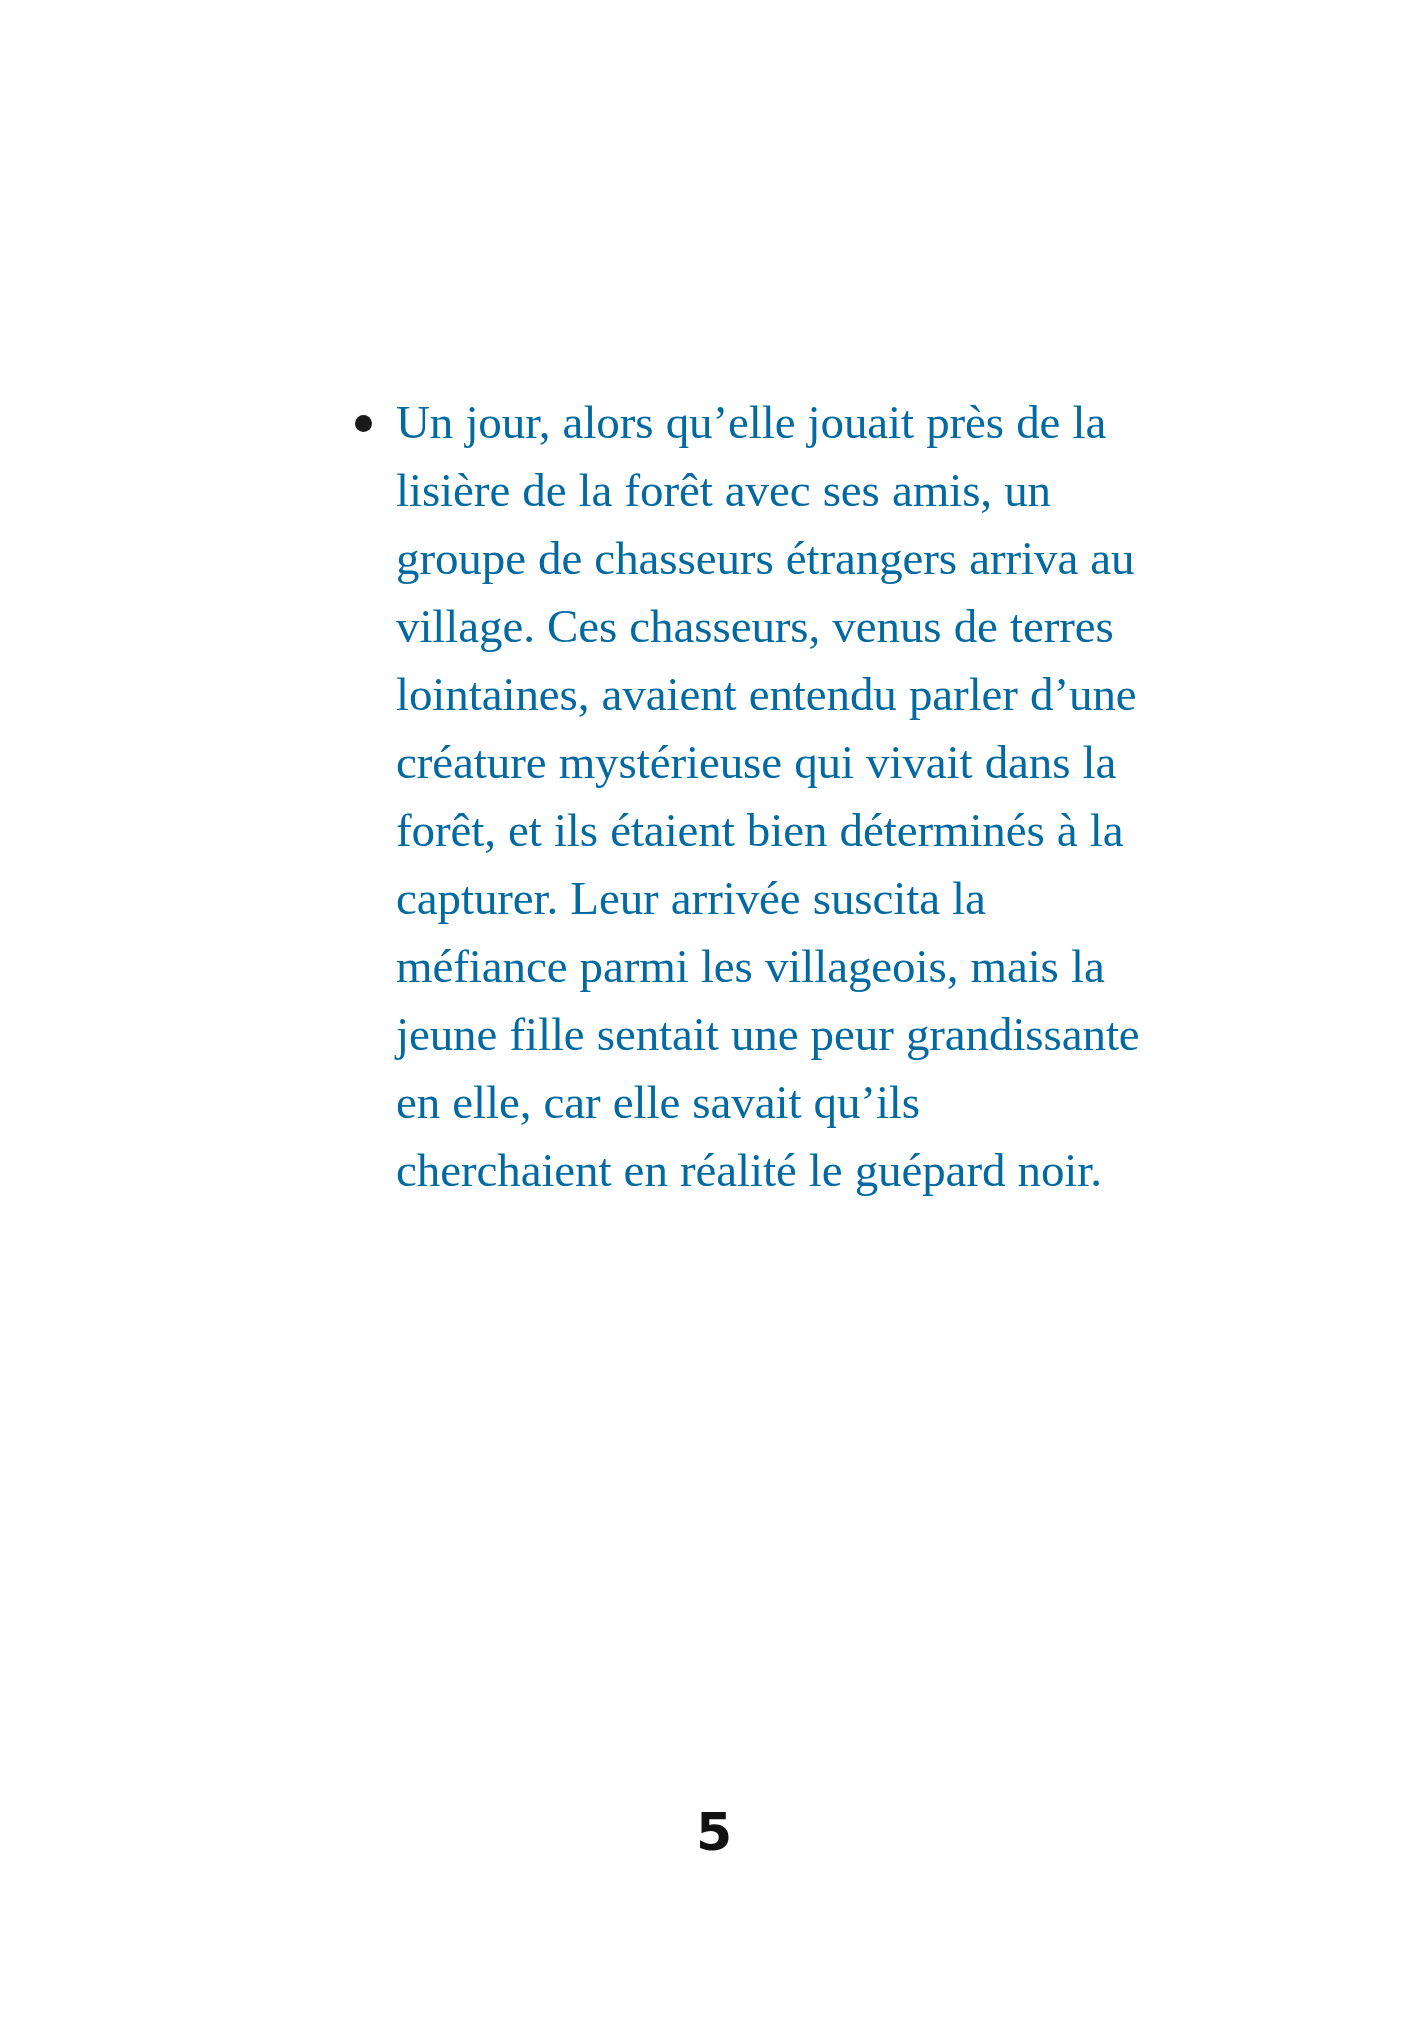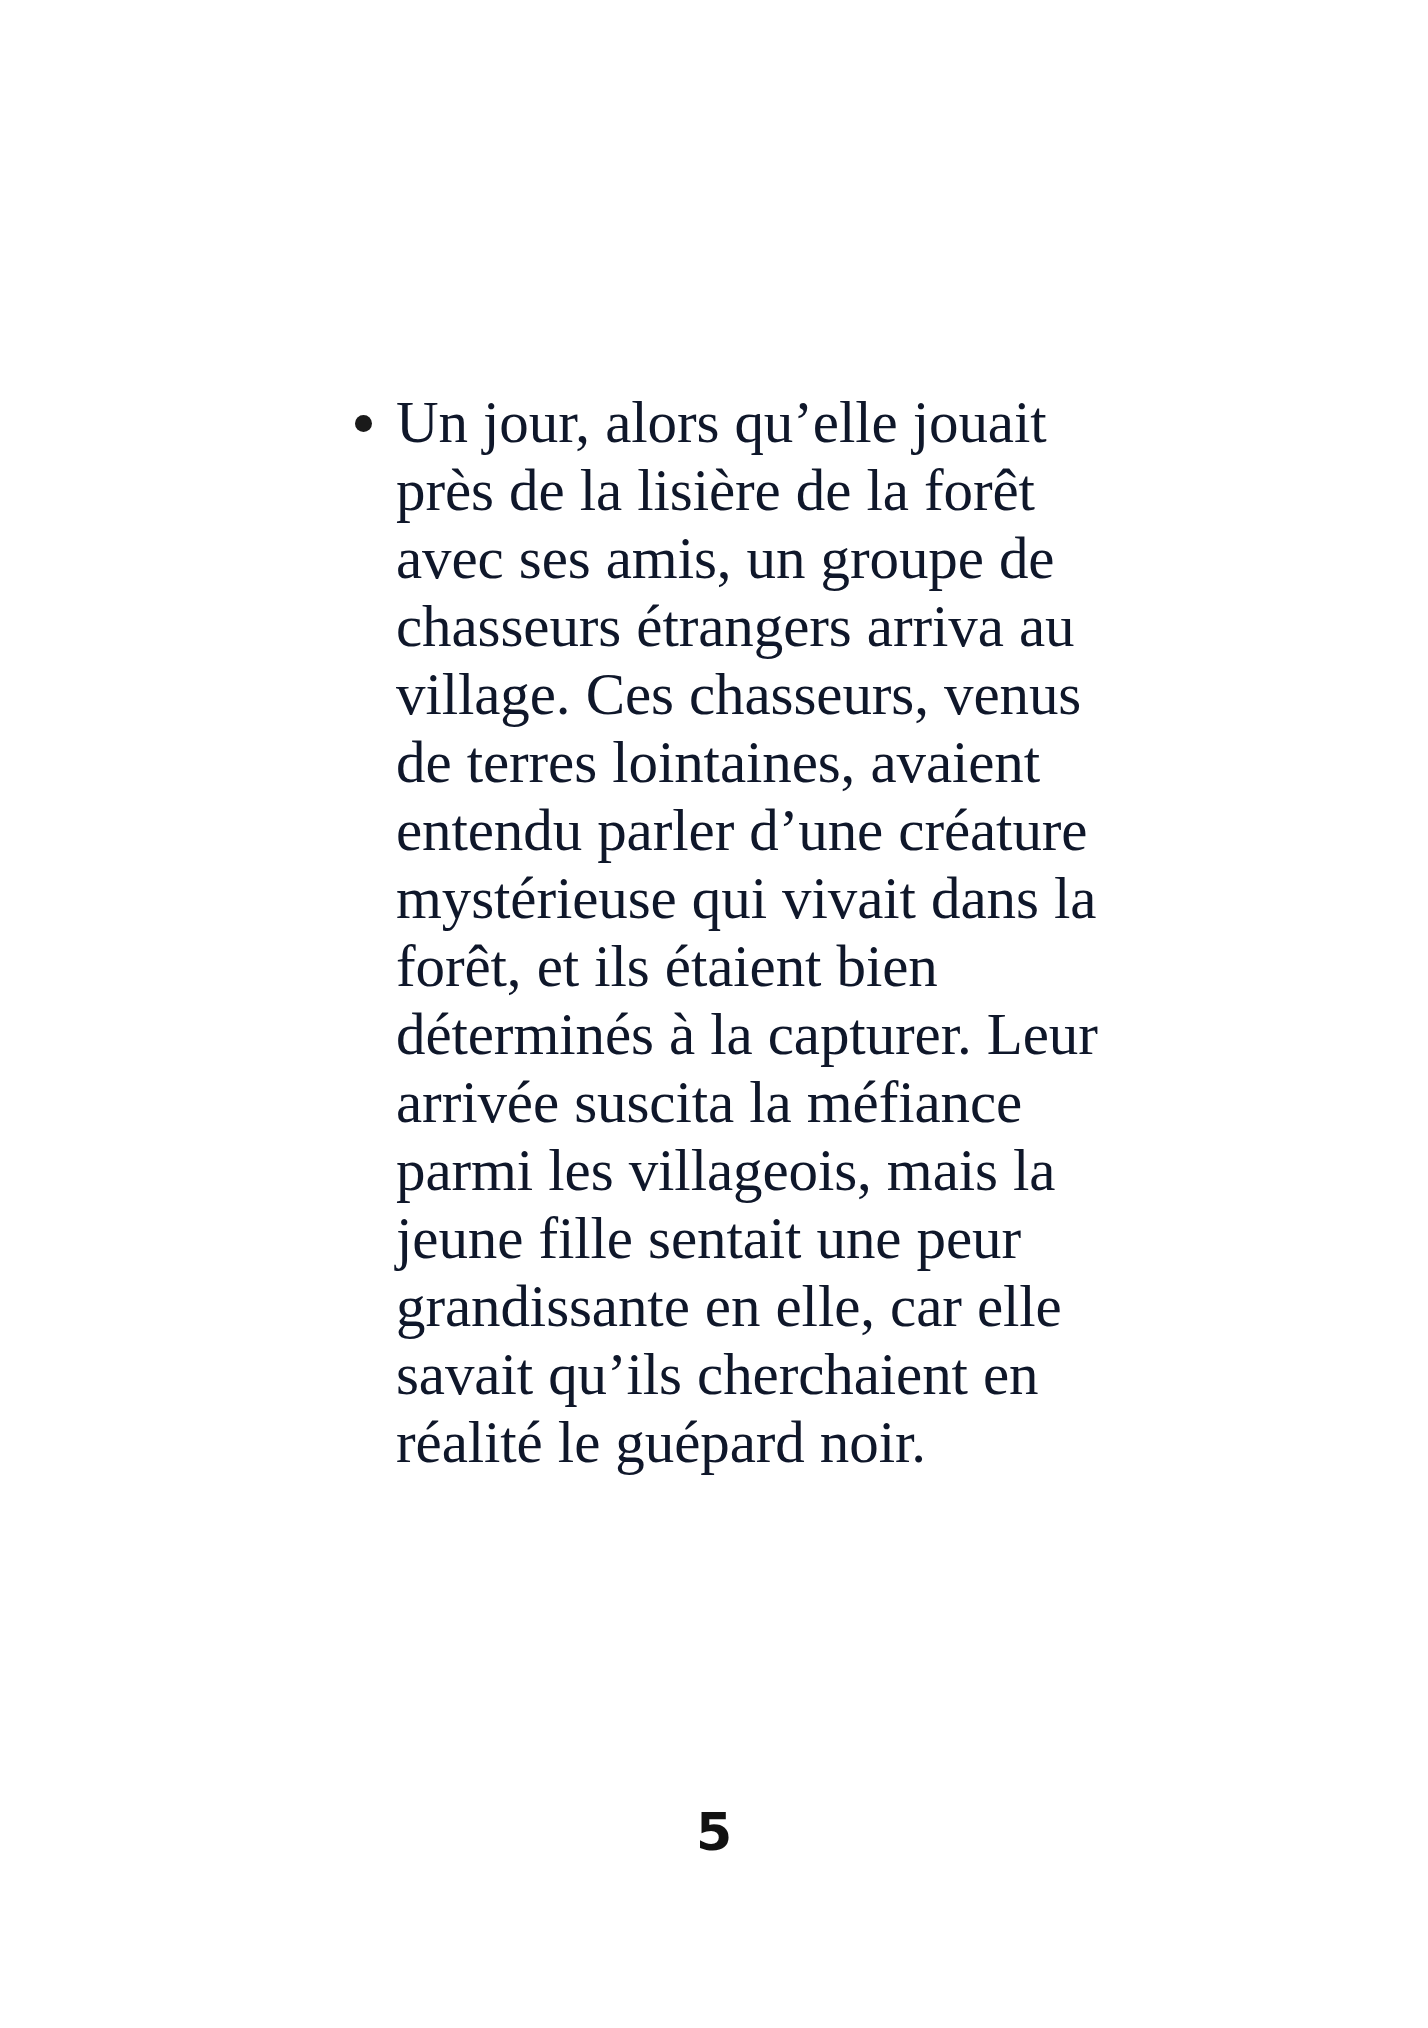--- a/index.html
+++ b/index.html
@@ -52,23 +52,23 @@
     top: 27px;
     width: 17px;
     height: 17px;
     border-radius: 50%;
     background: #1a1a1a;
   }
 
   .bullet-text {
     display: block;
     font-family: "Liberation Serif", "DejaVu Serif", serif;
-    font-size: 59px;
+    font-size: 47px;
     line-height: 68px;
-    color: #0f172a;
+    color: #0369a1;
     text-align: left;
     letter-spacing: -0.1px;
     word-spacing: 0.5px;
     hyphens: none;
     -webkit-font-smoothing: antialiased;
   }
 
   
   .page-footer {
     position: absolute;

